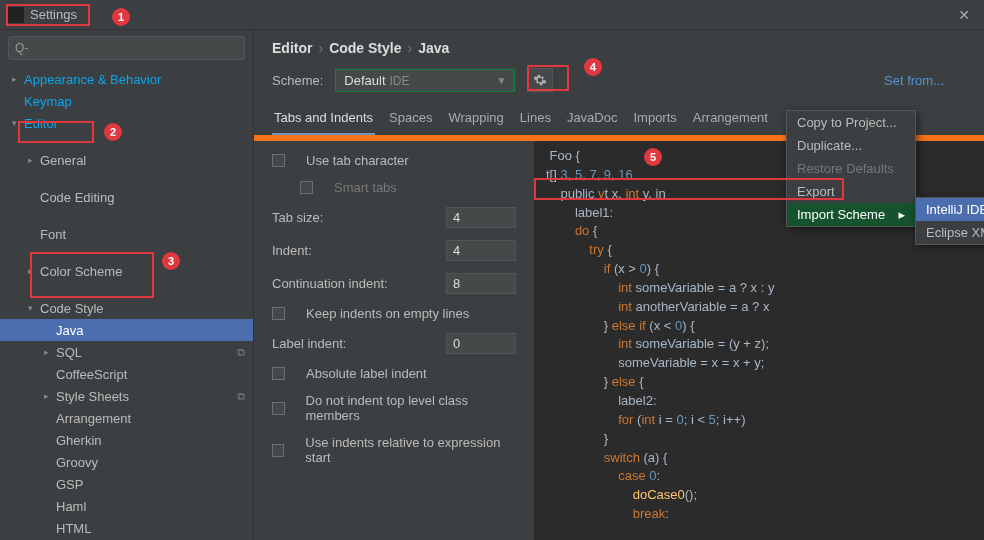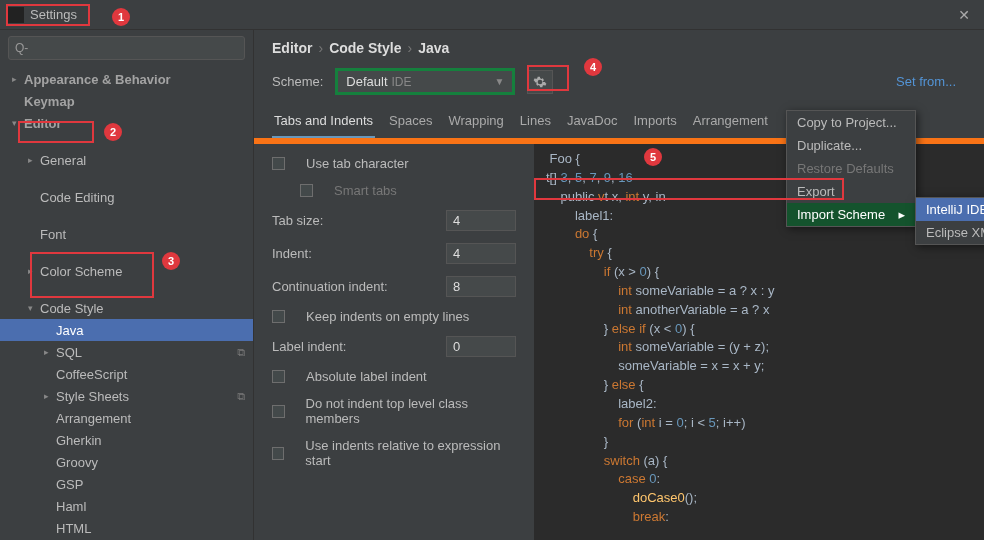--- a/index.html
+++ b/index.html
@@ -14,37 +14,37 @@
 .sidebar { width: 254px; background: #3c3f41; border-right: 1px solid #323232; display: flex; flex-direction: column; }
 .search-box { margin: 6px 8px; background: #45494a; border: 1px solid #555; border-radius: 3px; padding: 3px 6px; color: #999; font-size: 12px; height: 24px; display: flex; align-items: center; }
 .tree { flex: 1; overflow-y: auto; padding: 2px 0; }
 .tree-row { padding: 3px 8px 3px 10px; cursor: pointer; display: flex; align-items: center; min-height: 22px; }
 .tree-row.selected { background: #4b6eaf; color: #fff; }
 .arrow { width: 12px; display: inline-block; color: #888; font-size: 9px; }
 .arrow.down::before { content: "▾"; }
 .arrow.right::before { content: "▸"; }
 .arrow.none { visibility: hidden; }
 .tree-label { flex: 1; }
-.tree-label.bold { font-weight: 700; color: #a3a3a3; }
+.tree-label.bold { font-weight: 400; color: #0ea5e9; }
 .copy-icon { font-size: 11px; color: #777; }
 .ind0 { padding-left: 12px; }
 .ind1 { padding-left: 28px; margin-top: 15px; }
 .ind2 { padding-left: 44px; }
 
 .main { flex: 1; display: flex; flex-direction: column; background: #3c3f41; position: relative; }
 .breadcrumb { padding: 10px 18px 6px; color: #bbb; font-size: 14px; }
 .breadcrumb .sep { color: #777; margin: 0 6px; }
 .breadcrumb .strong { font-weight: 600; color: #ddd; }
 
 .scheme-row { padding: 6px 18px 10px; display: flex; align-items: center; gap: 12px; }
 .scheme-label { color: #bbb; }
-.scheme-select { background: #45494a; border: 3px solid #15803d; padding: 3px 8px; width: 180px; display: flex; align-items: center; justify-content: space-between; color: #ddd; }
+.scheme-select { background: #45494a; border: 1px solid #15803d; padding: 3px 8px; width: 180px; display: flex; align-items: center; justify-content: space-between; color: #ddd; }
 .scheme-select .ide { color: #888; margin-left: 4px; font-size: 12px; }
 .gear-btn { background: #45494a; border: 1px solid #555; width: 26px; height: 24px; display: flex; align-items: center; justify-content: center; cursor: pointer; }
-.set-from { margin-left: auto; color: #5394d6; cursor: pointer; margin-right: 10px; }
+.set-from { margin-left: auto; color: #5394d6; cursor: pointer; margin-right: 22px; }
 
 .tabs { display: flex; border-bottom: 6px solid #f97316; padding: 0 18px; gap: 12px; position: relative; }
 .tab { padding: 8px 2px; cursor: pointer; color: #aaa; white-space: nowrap; }
 .tab.active { color: #ddd; border-bottom: 2px solid #6897bb; }
 .tab-more { padding: 8px 4px; color: #aaa; }
 
 .content2 { display: flex; flex: 1; overflow: hidden; }
 .options { width: 280px; padding: 12px 18px; display: flex; flex-direction: column; gap: 12px; background: #3c3f41; }
 .check-row { display: flex; align-items: center; gap: 21px; color: #bbb; }
 .check-row.sub { margin-left: 28px; color: #777; }

